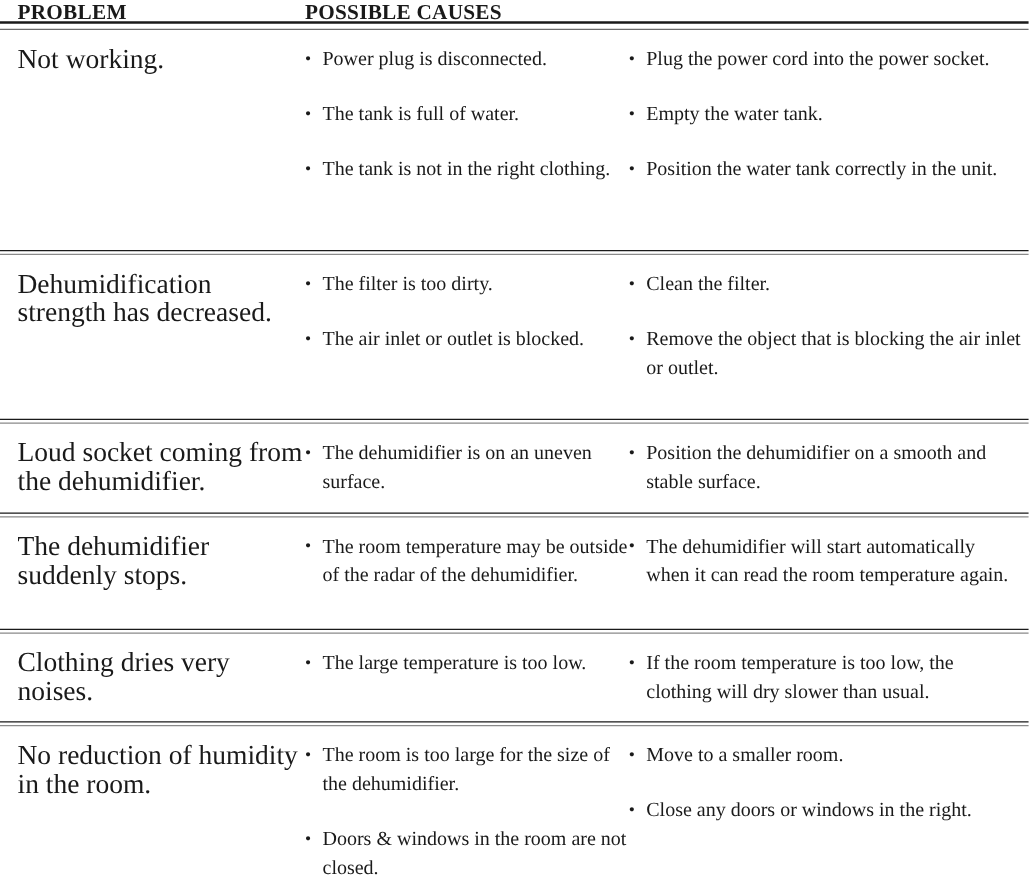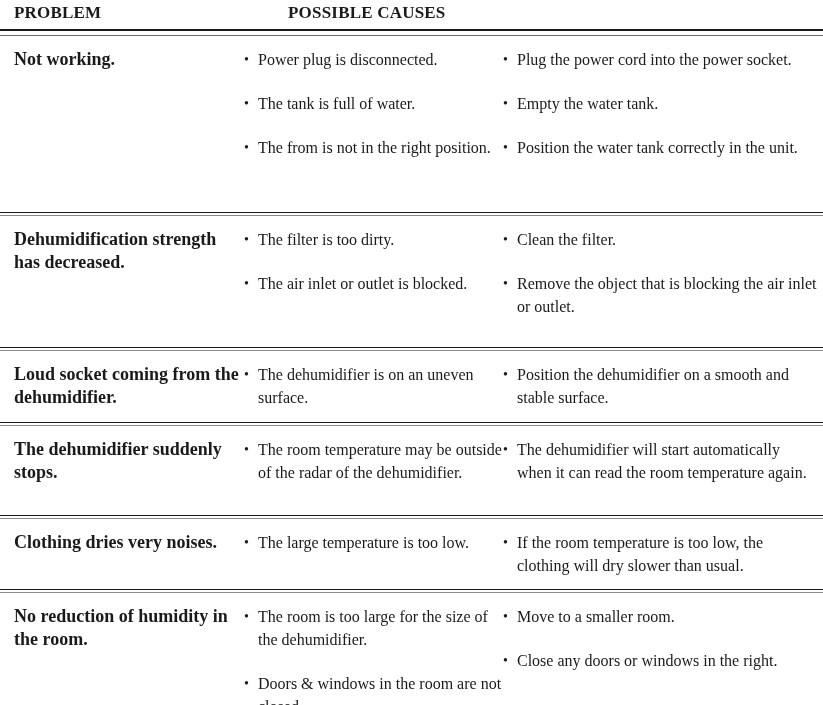--- a/index.html
+++ b/index.html
@@ -17,34 +17,34 @@
   .sheet {
     position: relative;
     width: 823px;
     height: 705px;
     box-sizing: border-box;
   }
 
   
   .header-row {
     display: flex;
-    align-items: flex-start;
-    height: 29px;
+    align-items: center;
+    height: 17px;
     padding-top: 2px;
     box-sizing: border-box;
   }
   .header-cell {
     font-size: 17px;
     font-weight: bold;
     letter-spacing: 0.2px;
     line-height: 22px;
     white-space: nowrap;
   }
   .col-problem  { width: 244px; padding-left: 14px; box-sizing: border-box; }
-  .col-causes   { width: 259px; box-sizing: border-box; margin-left: 44px; }
+  .col-causes   { width: 259px; box-sizing: border-box; }
   .col-todo     { width: 320px; box-sizing: border-box; }
 
   .rule-thick {
     border: 0;
     margin: 0;
     height: 4px;
     border-top: 2px solid #1a1a1a;
     border-bottom: 1px solid #6b6b6b;
     background: transparent;
   }
@@ -63,22 +63,22 @@
     align-items: flex-start;
     box-sizing: border-box;
   }
   .cell {
     box-sizing: border-box;
   }
   .cell-problem {
     width: 244px;
     padding-left: 14px;
     padding-top: 12px;
-    font-size: 18px;
-    font-weight: bold;
+    font-size: 22px;
+    font-weight: normal;
     line-height: 22.5px;
     box-sizing: border-box;
   }
   .cell-list {
     padding-top: 12px;
     box-sizing: border-box;
   }
   .cell-causes { width: 259px; }
   .cell-todo   { width: 320px; padding-right: 6px; }
 
@@ -128,21 +128,21 @@
           <div class="bullet-item">
             <span class="bullet-dot">•</span>
             <span class="bullet-text">Power plug is disconnected.</span>
           </div>
           <div class="bullet-item">
             <span class="bullet-dot">•</span>
             <span class="bullet-text">The tank is full of water.</span>
           </div>
           <div class="bullet-item">
             <span class="bullet-dot">•</span>
-            <span class="bullet-text">The from is not in the right position.</span>
+            <span class="bullet-text">The tank is not in the right clothing.</span>
           </div>
         </div>
         <div class="cell cell-list cell-todo">
           <div class="bullet-item">
             <span class="bullet-dot">•</span>
             <span class="bullet-text">Plug the power cord into the power socket.</span>
           </div>
           <div class="bullet-item">
             <span class="bullet-dot">•</span>
             <span class="bullet-text">Empty the water tank.</span>

